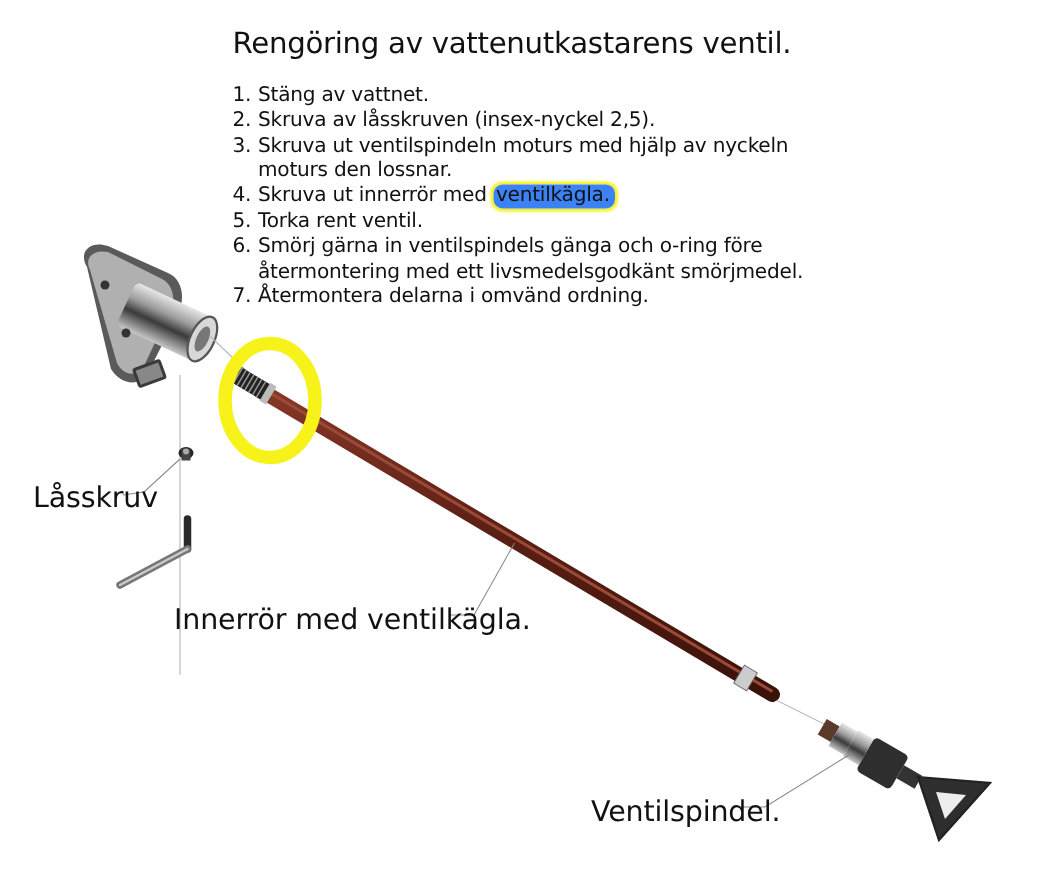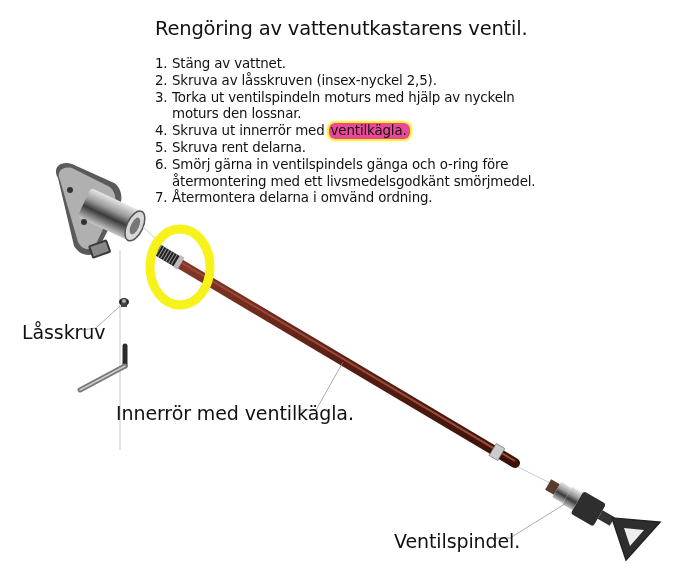--- a/index.html
+++ b/index.html
@@ -1,21 +1,21 @@
 <!DOCTYPE html>
 <html><head>
   <meta charset="utf-8">
   <style>
     html, body { margin: 0; padding: 0; }
     body { width: 700px; height: 580px; background: #ffffff; position: relative; overflow: hidden; font-family: "DejaVu Sans", sans-serif; color: #111; }
     .title { position: absolute; left: 155px; top: 17px; font-size: 19.5px; letter-spacing: -0.2px; white-space: nowrap; text-align: center; }
     .steps { position: absolute; left: 155px; top: 56px; margin: 0; padding: 0; list-style: none; font-size: 13.4px; line-height: 16.8px; letter-spacing: -0.15px; }
     .steps li { position: relative; padding-left: 17px; white-space: nowrap; }
     .steps li .num { position: absolute; left: 0; top: 0; }
-    .hl { background: #ec4899; border-radius: 6px; padding: 0 3px 1px 2px; box-shadow: 0 0 2px 2px #f6f21a; }
+    .hl { background: #3b82f6; border-radius: 6px; padding: 0 3px 1px 2px; box-shadow: 0 0 2px 2px #f6f21a; }
     .label { position: absolute; font-size: 19px; white-space: nowrap; letter-spacing: -0.1px; }
     svg.art { position: absolute; left: 0; top: 0; }
   </style>
 </head>
 <body>
 
 <svg class="art" width="700" height="580" viewBox="0 0 700 580">
   <defs>
     <linearGradient id="metal" x1="0" y1="0" x2="0" y2="1">
       <stop offset="0" stop-color="#e8e8e8"></stop>
@@ -100,22 +100,22 @@
     <path d="M624,528 L644,530 L630,546 Z" fill="#eee"></path>
   </g>
   <polyline points="493,538 510,538 568,502" fill="none" stroke="#888" stroke-width="0.7"></polyline>
 </svg>
 
 <div class="title">Rengöring av vattenutkastarens ventil.</div>
 
 <ol class="steps">
   <li><span class="num">1.</span><span>Stäng av vattnet.</span></li>
   <li><span class="num">2.</span><span>Skruva av låsskruven (insex-nyckel 2,5).</span></li>
-  <li><span class="num">3.</span><span>Torka ut ventilspindeln moturs med hjälp av nyckeln</span><br><span>moturs den lossnar.</span></li>
+  <li><span class="num">3.</span><span>Skruva ut ventilspindeln moturs med hjälp av nyckeln</span><br><span>moturs den lossnar.</span></li>
   <li><span class="num">4.</span><span>Skruva ut innerrör med </span><span class="hl">ventilkägla.</span></li>
-  <li><span class="num">5.</span><span>Skruva rent delarna.</span></li>
+  <li><span class="num">5.</span><span>Torka rent ventil.</span></li>
   <li><span class="num">6.</span><span>Smörj gärna in ventilspindels gänga och o-ring före</span><br><span>återmontering med ett livsmedelsgodkänt smörjmedel.</span></li>
   <li><span class="num">7.</span><span>Återmontera delarna i omvänd ordning.</span></li>
 </ol>
 
 <div class="label" style="left:22px; top:321px;">Låsskruv</div>
 <div class="label" style="left:116px; top:402px;">Innerrör med ventilkägla.</div>
 <div class="label" style="left:394px; top:530px;">Ventilspindel.</div>
 
 </body></html>

